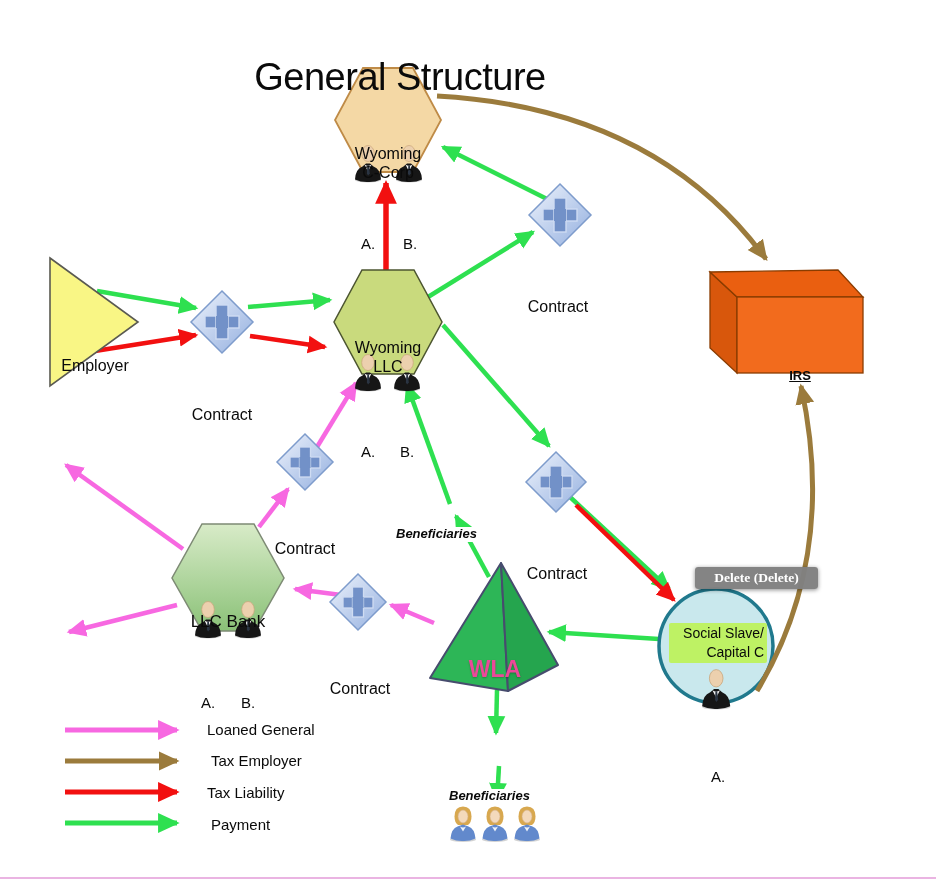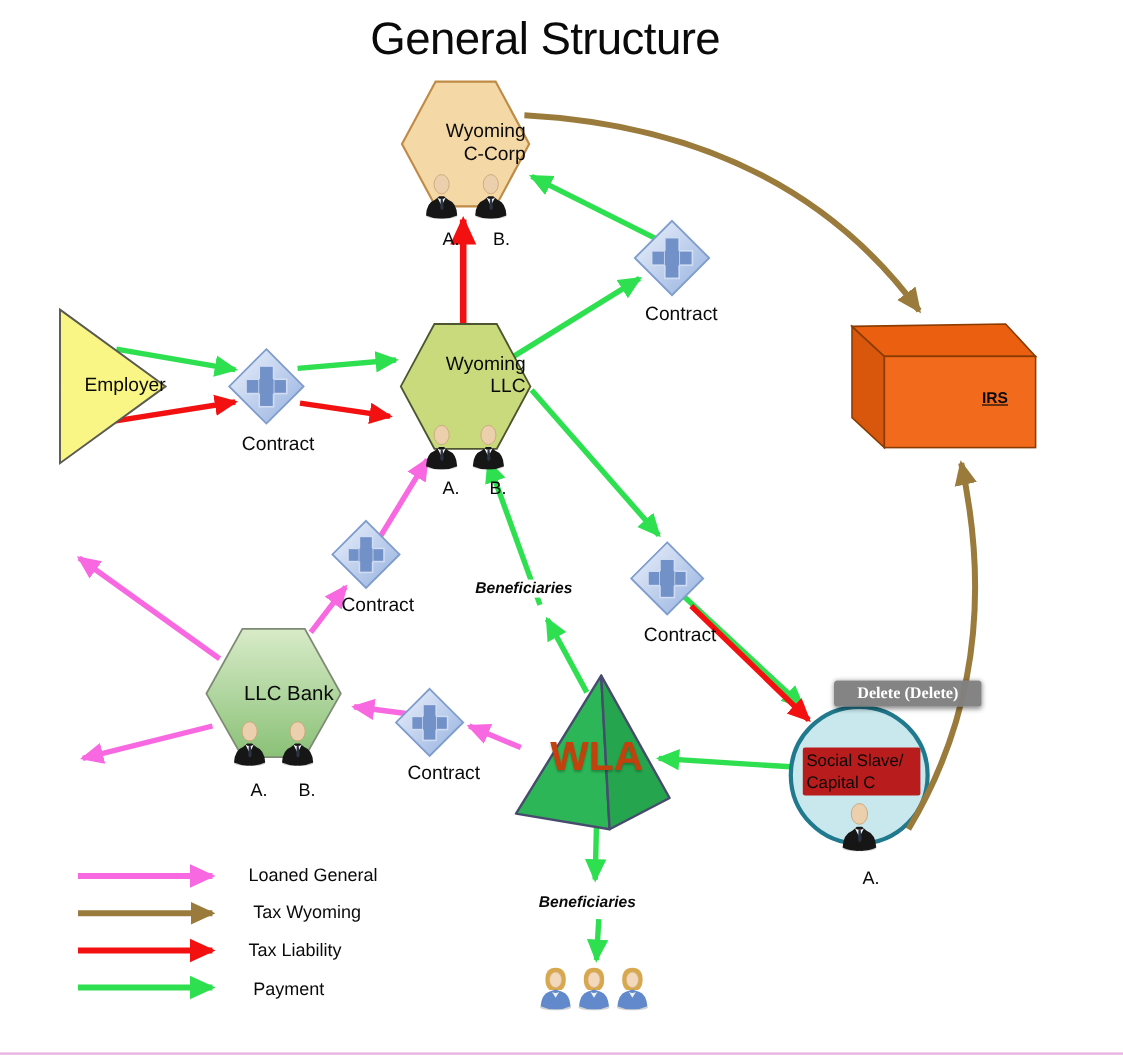--- a/index.html
+++ b/index.html
@@ -1,28 +1,28 @@
 <!DOCTYPE html>
 <html><head>
 <meta charset="utf-8">
 <style>
   html,body{margin:0;padding:0;background:#ffffff;}
   .stage{position:relative;width:936px;height:886px;background:#ffffff;overflow:hidden;
          font-family:"Liberation Sans",sans-serif;color:#0a0a0a;}
   .stage svg{position:absolute;left:0;top:0;}
   .lbl{position:absolute;font-size:16px;line-height:1.15;white-space:nowrap;}
-  .ctr{text-align:right;}
+  .ctr{text-align:center;margin-top:44px;}
   .title{font-size:38px;font-weight:500;letter-spacing:-0.5px;}
   .member{font-size:15px;}
   .contract{font-size:16px;}
   .benef{font-size:13px;font-weight:bold;font-style:italic;background:#ffffff;padding:0 2px;}
   .irs-label{font-size:13px;font-weight:bold;text-decoration:underline;}
-  .wla-label{font-size:34px;font-weight:bold;color:#c2410c;text-shadow:0 1px 2px rgba(0,0,0,0.25);}
-  .social-box{position:absolute;background:#b91c1c;border-radius:2px;font-size:14px;
-              line-height:19px;text-align:left;padding:1px 3px;}
+  .wla-label{font-size:23px;font-weight:bold;color:#ec4899;text-shadow:0 1px 2px rgba(0,0,0,0.25);}
+  .social-box{position:absolute;background:#bef264;border-radius:2px;font-size:14px;
+              line-height:19px;text-align:right;padding:1px 3px;}
   .tooltip{position:absolute;background:rgba(128,128,128,0.97);color:#ffffff;font-size:13.5px;
            font-weight:bold;text-align:center;line-height:22px;border-radius:3px;
            box-shadow:0 1px 4px rgba(0,0,0,0.45);}
   .legend-lbl{font-size:15px;}
   .bottom-line{position:absolute;left:0;top:877px;width:936px;height:2px;background:#eab4e2;}
 </style>
 </head>
 <body>
 
 <div class="stage">
@@ -205,19 +205,19 @@
 
 <div class="social-box" style="left:669px;top:623px;width:92px;">
   <div>Social Slave/</div>
   <div>Capital C</div>
 </div>
 <div class="lbl member ctr" style="left:703px;top:724px;width:30px;">A.</div>
 
 <div class="tooltip" style="left:695px;top:567px;width:123px;height:22px;font-family:Liberation Serif, serif;">Delete (Delete)</div>
 
 <div class="lbl legend-lbl" style="left:207px;top:721px;">Loaned General</div>
-<div class="lbl legend-lbl" style="left:211px;top:752px;">Tax Wyoming</div>
+<div class="lbl legend-lbl" style="left:211px;top:752px;">Tax Employer</div>
 <div class="lbl legend-lbl" style="left:207px;top:784px;">Tax Liability</div>
 <div class="lbl legend-lbl" style="left:211px;top:816px;">Payment</div>
 
 <div class="bottom-line"></div>
 
 </div>
 
 </body></html>

